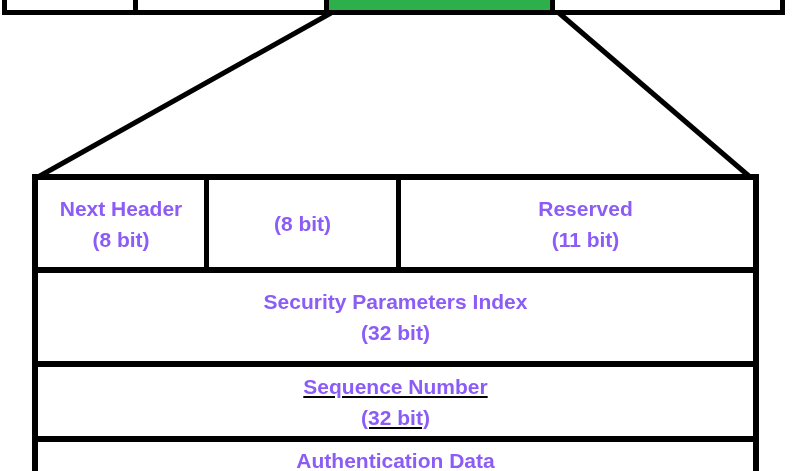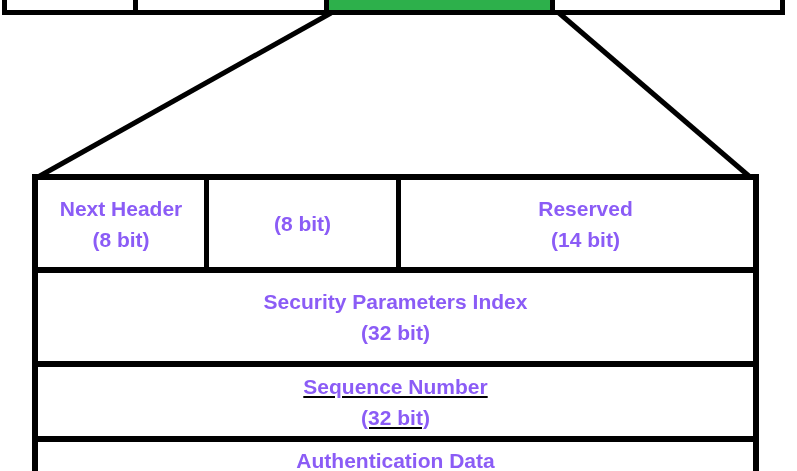--- a/index.html
+++ b/index.html
@@ -89,21 +89,21 @@
   <div class="ah-row r1">
     <div class="ah-cell c1">
       <span>Next Header</span>
       <span>(8 bit)</span>
     </div>
     <div class="ah-cell c2">
       <span>(8 bit)</span>
     </div>
     <div class="ah-cell">
       <span>Reserved</span>
-      <span>(14 bit)</span>
+      <span>(11 bit)</span>
     </div>
   </div>
 
   <div class="ah-row r2">
     <div class="ah-cell">
       <span>Security Parameters Index</span>
       <span>(32 bit)</span>
     </div>
   </div>
 

